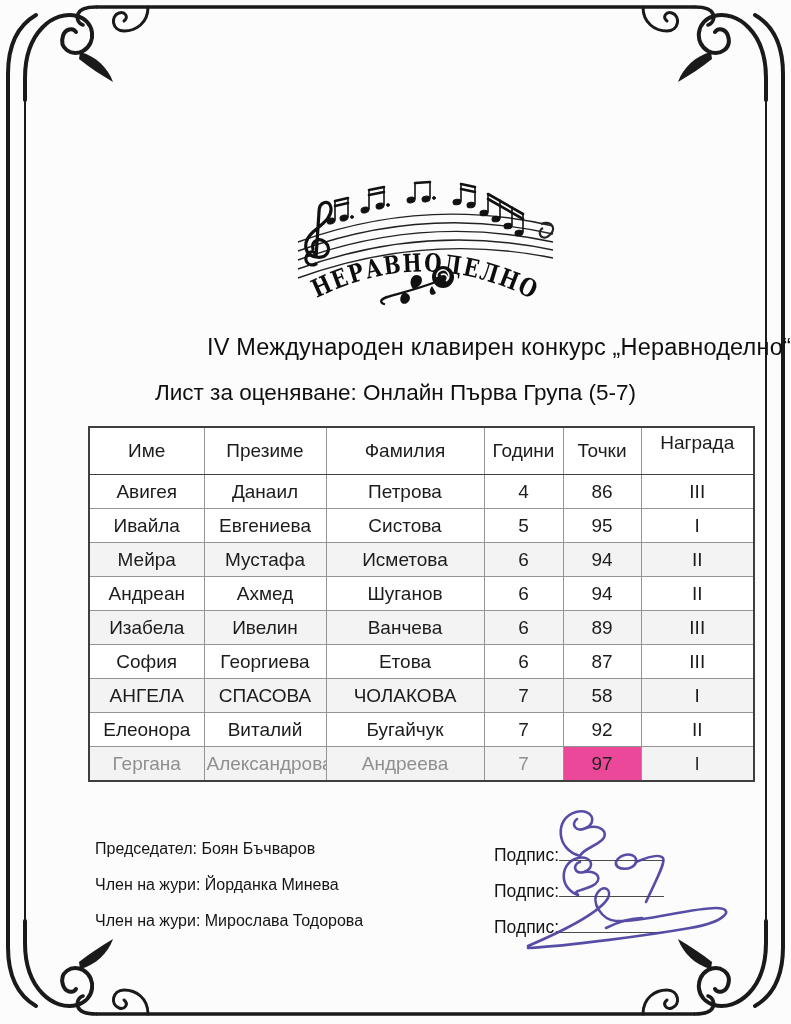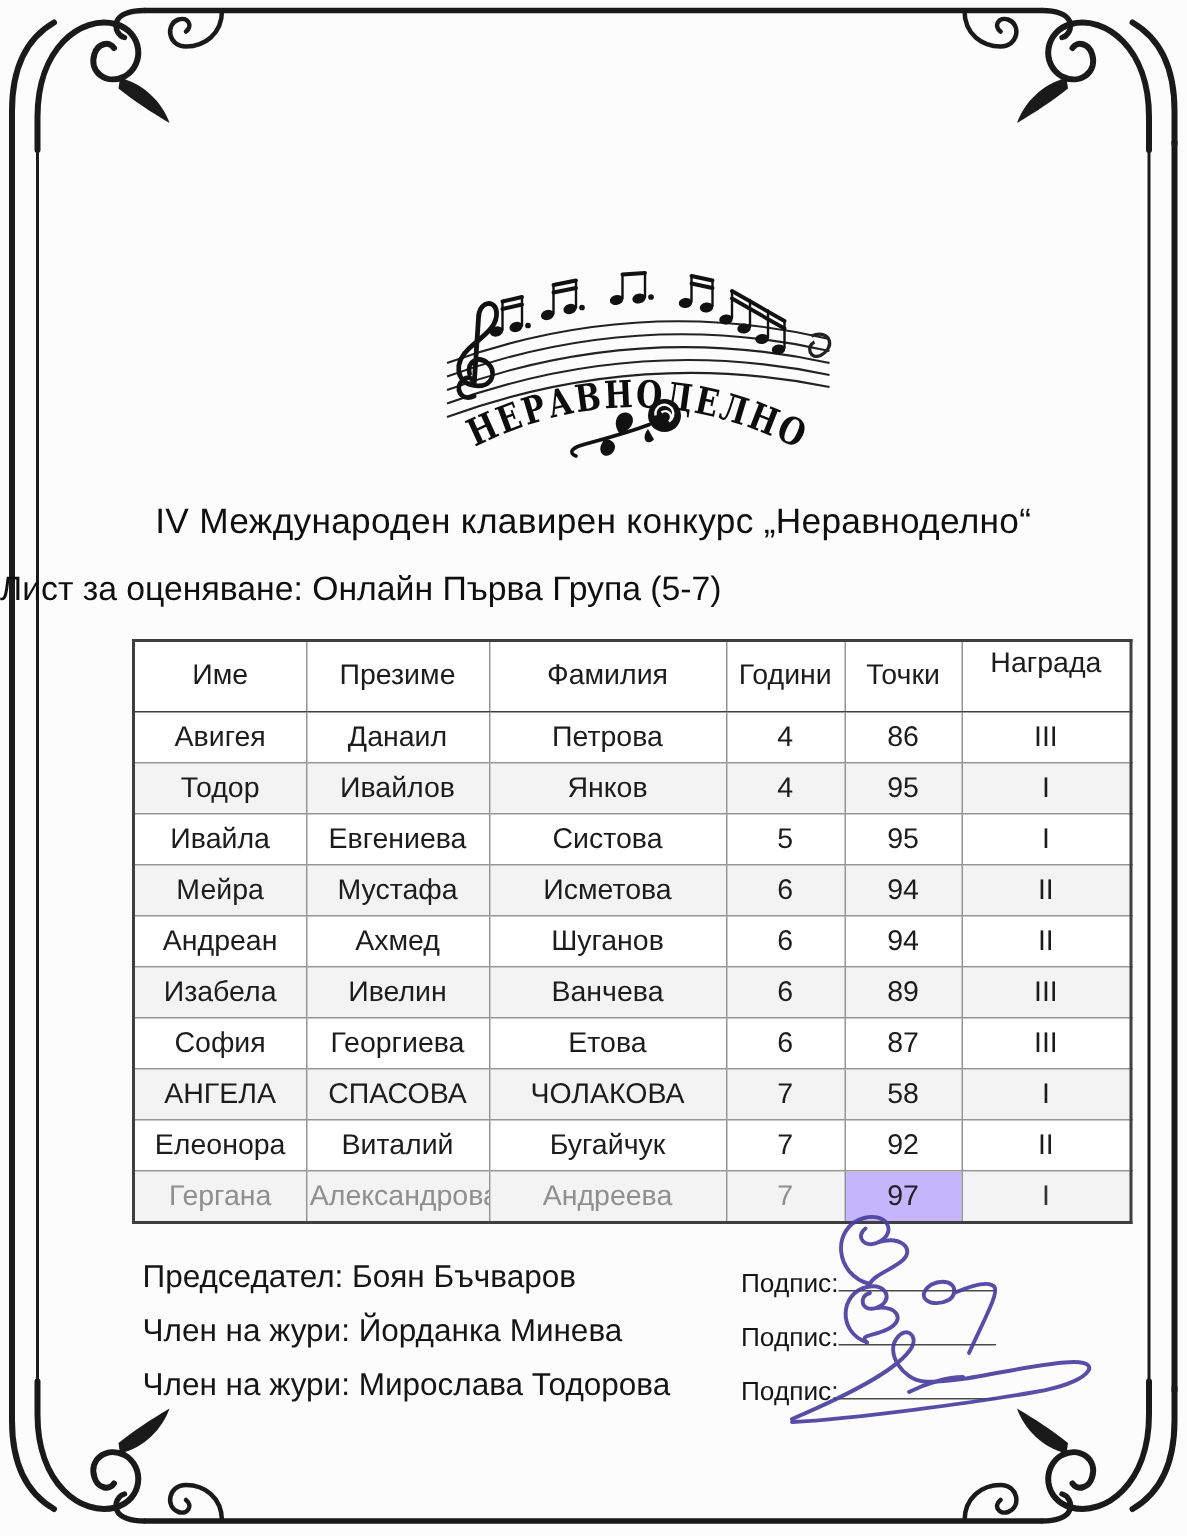--- a/index.html
+++ b/index.html
@@ -2,38 +2,38 @@
 <html style="--alt-bg: #f3f3f3; --muted-color: #8f8f8f;"><head>
 <meta charset="utf-8">
 <style>
   html,body{margin:0;padding:0;}
   body{width:791px;height:1024px;background:#fbfbfb;overflow:hidden;
        font-family:"Liberation Sans",sans-serif;color:#1c1c1c;}
   .sheet{position:relative;width:791px;height:1024px;background:#fcfcfc;}
   svg{display:block;}
   .border-svg{position:absolute;left:0;top:0;}
   .logo-svg{position:absolute;left:285px;top:180px;}
-  .page-title{position:absolute;left:0;top:334px;width:100%;text-align:center;
+  .page-title{position:absolute;left:0;top:334px;width:100%;text-align:right;
               font-size:23.5px;letter-spacing:.2px;color:#0f0f0f;}
-  .page-subtitle{position:absolute;left:0;top:380px;width:100%;
+  .page-subtitle{position:absolute;left:0;top:380px;width:100%;text-align:center;
               font-size:22.5px;color:#0f0f0f;}
   table.results{position:absolute;left:88px;top:426px;width:665px;
        border-collapse:collapse;table-layout:fixed;border:2px solid #3f3f3f;background:#fff;}
   table.results th,table.results td{border:1px solid #949494;text-align:center;
        font-weight:400;font-size:19px;padding:0 2px;white-space:nowrap;overflow:hidden;color:#1c1c1c;}
   table.results th{height:42px;border-bottom:1.8px solid #3f3f3f;vertical-align:middle;}
   table.results th.top-align{vertical-align:top;padding-top:4px;}
   table.results td{height:33px;}
   tr.alt td{background:var(--alt-bg,#f3f3f3);}
   tr.muted td{color:var(--muted-color,#8f8f8f);}
-  tr.muted td:nth-child(5){background:#c4b5fd;color:#222;}
+  tr.muted td:nth-child(5){background:#ec4899;color:#222;}
   tr.muted td:nth-child(6){color:#333;}
   .officials{position:absolute;left:95px;top:838px;width:640px;}
   .sign-row{position:relative;height:36px;}
-  .official-label{position:absolute;left:0;top:2px;font-size:21px;color:#151515;}
+  .official-label{position:absolute;left:0;top:2px;font-size:16px;color:#151515;}
   .podpis{position:absolute;left:399px;top:7px;font-size:17.5px;color:#151515;white-space:nowrap;}
   .sig-line{display:inline-block;width:105px;height:13px;border-bottom:1.6px solid #4a4a4a;}
   .signature-svg{position:absolute;left:520px;top:800px;pointer-events:none;}
 </style>
 </head>
 <body>
 
 <div class="sheet">
 
   <svg class="border-svg" width="791" height="1024" viewBox="0 0 791 1024" aria-hidden="true">
@@ -152,28 +152,20 @@
     </thead>
     <tbody>
         <tr>
           <td>Авигея</td>
           <td>Данаил</td>
           <td>Петрова</td>
           <td>4</td>
           <td>86</td>
           <td>III</td>
         </tr>
-        <tr class="alt">
-          <td>Тодор</td>
-          <td>Ивайлов</td>
-          <td>Янков</td>
-          <td>4</td>
-          <td>95</td>
-          <td>I</td>
-        </tr>
         <tr>
           <td>Ивайла</td>
           <td>Евгениева</td>
           <td>Систова</td>
           <td>5</td>
           <td>95</td>
           <td>I</td>
         </tr>
         <tr class="alt">
           <td>Мейра</td>

